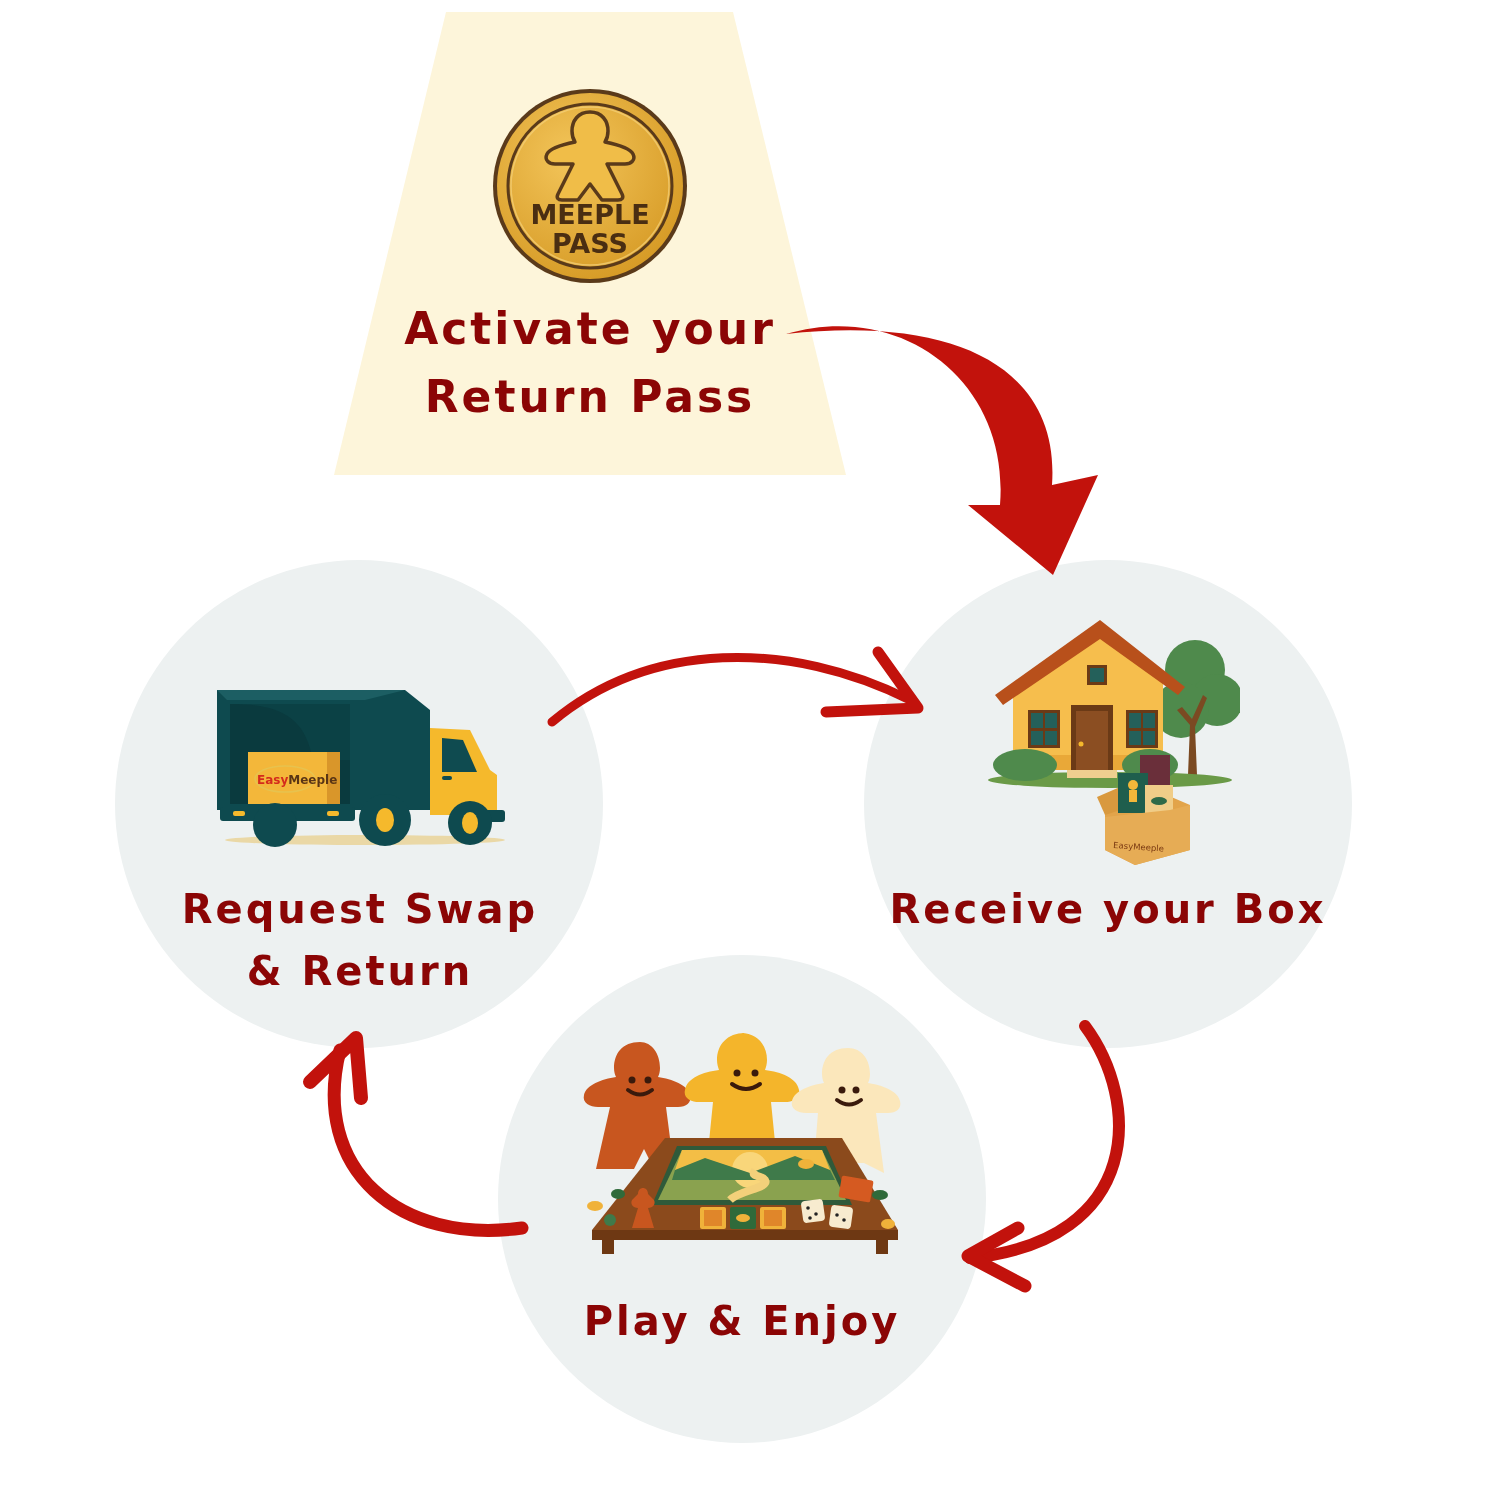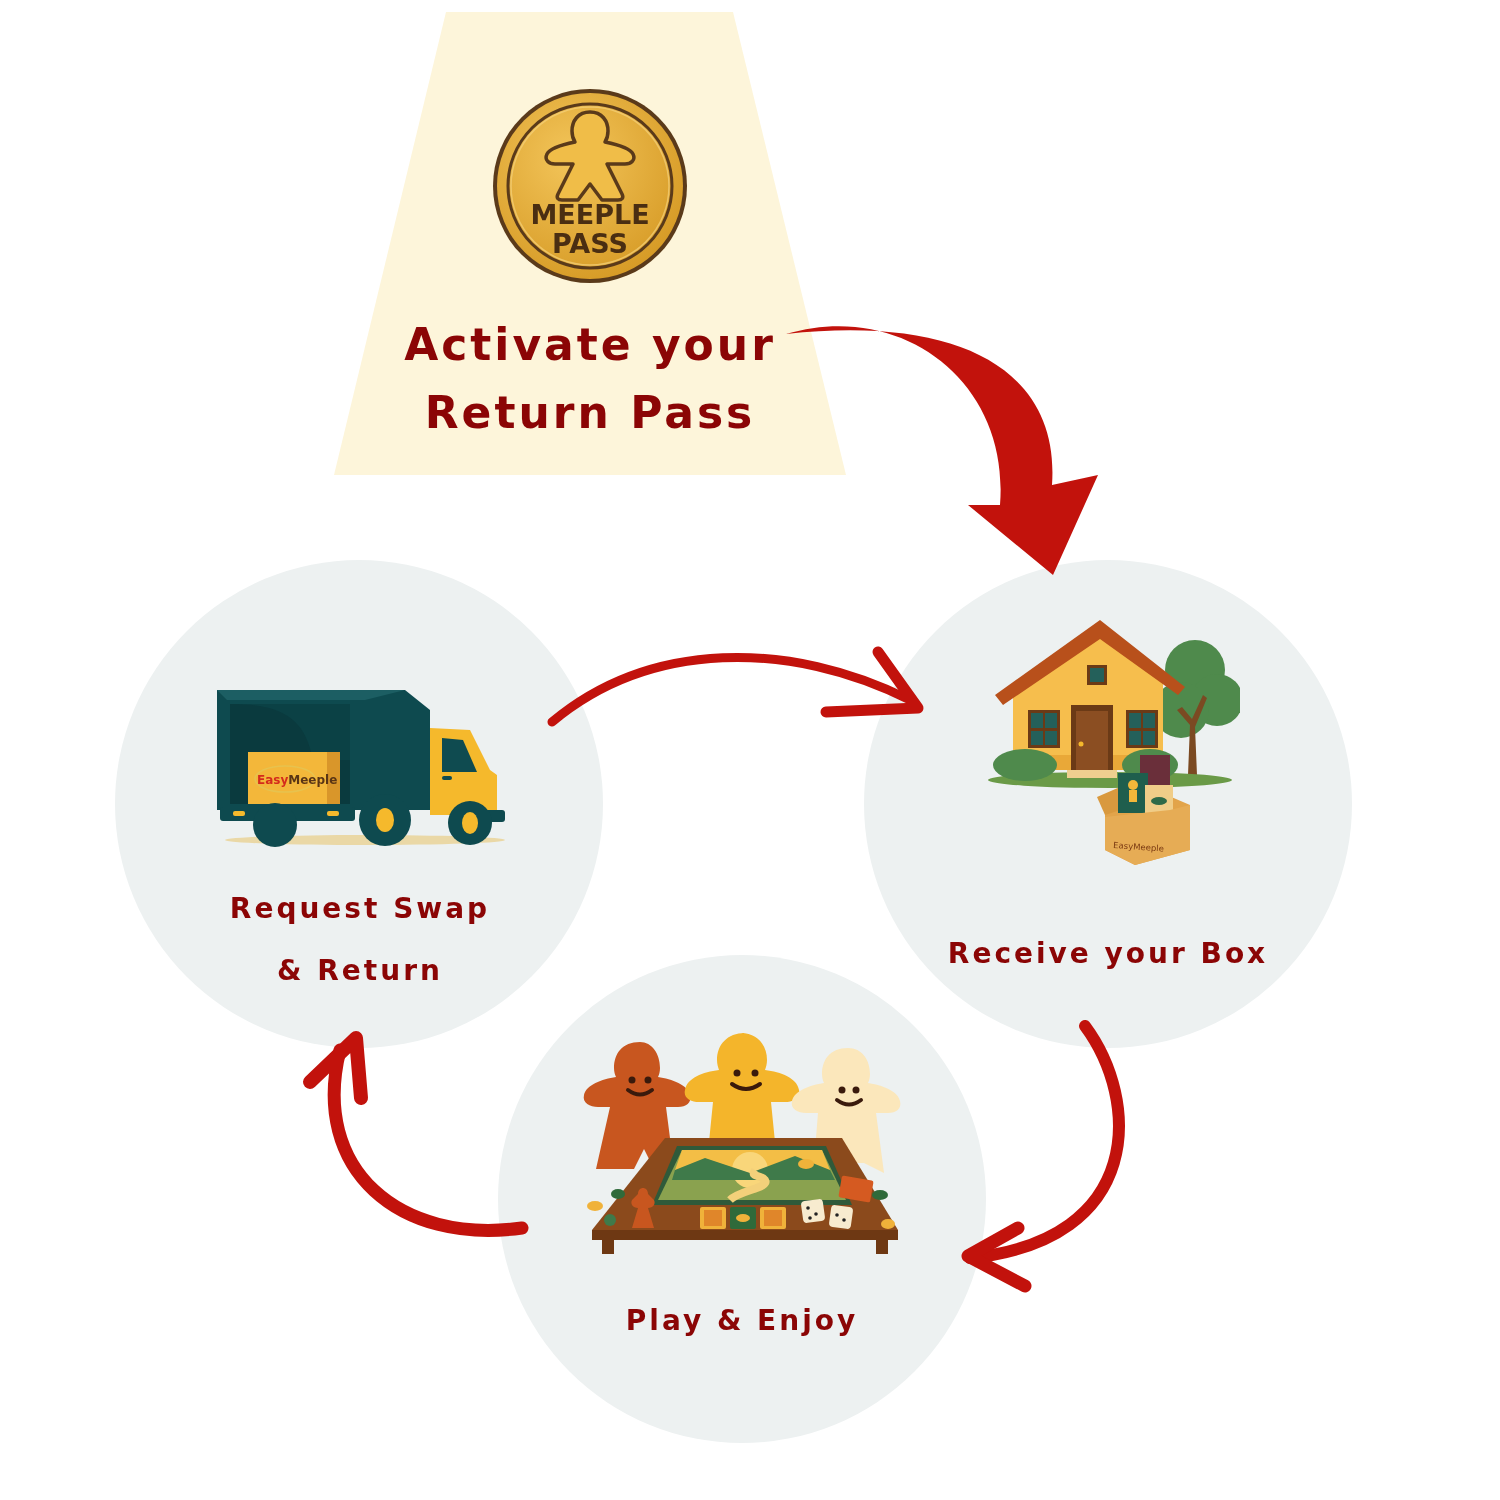--- a/index.html
+++ b/index.html
@@ -2,21 +2,21 @@
 <html><head>
 <meta charset="utf-8">
 <style>
   html, body { margin: 0; padding: 0; background: #ffffff; }
   body { width: 1500px; height: 1500px; position: relative; overflow: hidden;
          font-family: "DejaVu Sans", "Liberation Sans", sans-serif; }
   .layer { position: absolute; left: 0; top: 0; width: 1500px; height: 1500px; }
   .label {
     position: absolute; color: #8b0505; font-weight: bold;
     font-family: "DejaVu Sans", "Liberation Sans", sans-serif;
-    text-align: center; letter-spacing: 3px; line-height: 62px; font-size: 28px;
+    text-align: center; letter-spacing: 3px; line-height: 62px; font-size: 40px;
     white-space: nowrap;
   }
   .label .line { display: block; }
   .illus { position: absolute; }
 </style>
 </head>
 <body>
 
 <svg class="layer" viewBox="0 0 1500 1500" width="1500" height="1500">
   <polygon points="446,12 733,12 846,475 334,475" fill="#fdf5da"></polygon>
@@ -34,21 +34,21 @@
   </defs>
   <circle cx="100" cy="100" r="97" fill="#5a3a1a"></circle>
   <circle cx="100" cy="100" r="93" fill="url(#coinGrad)"></circle>
   <circle cx="100" cy="100" r="82" fill="none" stroke="#5a3a1a" stroke-width="3"></circle>
   <circle cx="100" cy="100" r="79" fill="none" stroke="#f5d27a" stroke-width="1.5" opacity="0.7"></circle>
   <path d="M100,26 c-12,0 -18,9 -18,19 c0,5 1,8 3,11 c-10,2 -25,6 -28,12 c-3,6 2,10 8,10 l18,0 l-15,30 c-2,4 0,6 4,6 l16,0 l12,-16 l12,16 l16,0 c4,0 6,-2 4,-6 l-15,-30 l18,0 c6,0 11,-4 8,-10 c-3,-6 -18,-10 -28,-12 c2,-3 3,-6 3,-11 c0,-10 -6,-19 -18,-19 z" fill="#f0bd48" stroke="#5a3a1a" stroke-width="3.5" stroke-linejoin="round"></path>
   <text x="100" y="138" text-anchor="middle" font-family="DejaVu Sans, sans-serif" font-weight="bold" font-size="27" fill="#4a2e12">MEEPLE</text>
   <text x="100" y="167" text-anchor="middle" font-family="DejaVu Sans, sans-serif" font-weight="bold" font-size="27" fill="#4a2e12">PASS</text>
 </svg>
 
-<div class="label" style="left:340px;top:311px;width:500px;font-size:44px;line-height:68px;">
+<div class="label" style="left:340px;top:295px;width:500px;font-size:44px;line-height:68px;">
   <span class="line">Activate your</span>
   <span class="line">Return Pass</span>
 </div>
 
 <svg class="illus" style="left:205px;top:680px" width="310" height="170" viewBox="0 0 310 170">
   <ellipse cx="160" cy="160" rx="140" ry="5" fill="#ead8a6"></ellipse>
 
   <path d="M12,10 L200,10 L225,30 L225,130 L12,130 Z" fill="#0e4a4f"></path>
   <path d="M12,10 L200,10 L160,20 L22,20 Z" fill="#1c5e63"></path>
   <rect x="25" y="24" width="120" height="100" fill="#0a3a3e"></rect>
@@ -123,21 +123,21 @@
   <rect x="155" y="140" width="30" height="50" fill="#6a2f3a"></rect>
   <rect x="133" y="158" width="30" height="40" fill="#1f5e4d"></rect>
   <circle cx="148" cy="170" r="5" fill="#f3b73a"></circle>
   <rect x="144" y="175" width="8" height="12" fill="#f3b73a"></rect>
   <rect x="160" y="170" width="28" height="30" fill="#f0cd88"></rect>
   <ellipse cx="174" cy="186" rx="8" ry="4" fill="#2e6a48"></ellipse>
   <polygon points="120,202 185,195 205,190 205,235 150,250 120,235" fill="#e6ac55"></polygon>
   <text x="128" y="233" font-family="DejaVu Sans, sans-serif" font-size="8.5" fill="#7b3a12" transform="rotate(4 128 233)">EasyMeeple</text>
 </svg>
 
-<div class="label" style="left:858px;top:878px;width:500px;margin-top:45px;">
+<div class="label" style="left:858px;top:878px;width:500px;">
   <span class="line">Receive your Box</span>
 </div>
 
 <svg class="illus" style="left:580px;top:1030px" width="330" height="230" viewBox="0 0 330 230">
 
   <g>
     <path d="M60,12 c-18,0 -26,12 -26,26 c0,4 1,7 2,9 c-14,2 -30,8 -32,18 c-2,8 6,12 14,12 l12,0 l-14,62 l38,0 l10,-20 l10,20 l20,0 l-8,-62 l12,0 c8,0 14,-4 12,-12 c-2,-10 -18,-16 -32,-18 c1,-2 2,-5 2,-9 c0,-14 -8,-26 -20,-26 z" fill="#c8561f"></path>
     <circle cx="52" cy="50" r="3.5" fill="#3a1a0c"></circle>
       <circle cx="68" cy="50" r="3.5" fill="#3a1a0c"></circle>
     <path d="M48,60 q12,9 24,0" stroke="#3a1a0c" stroke-width="4" fill="none" stroke-linecap="round"></path>

